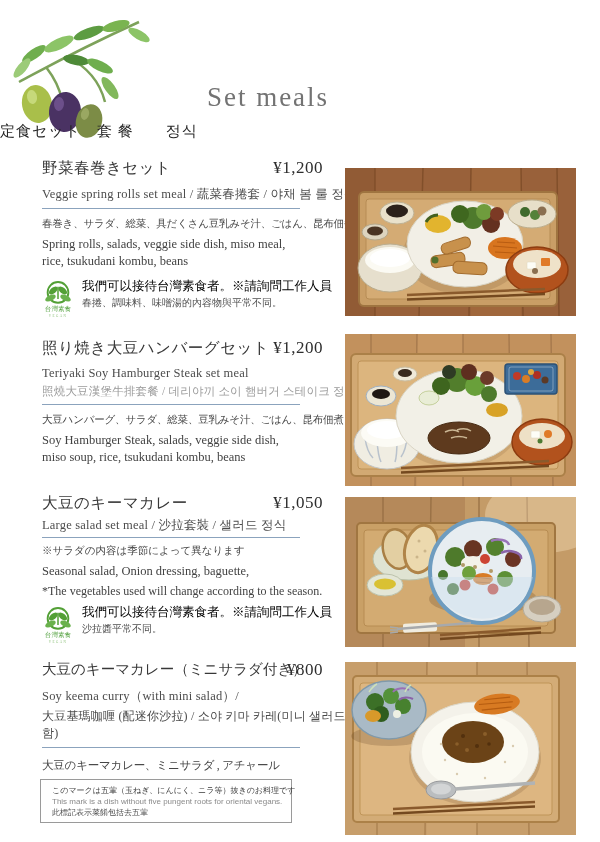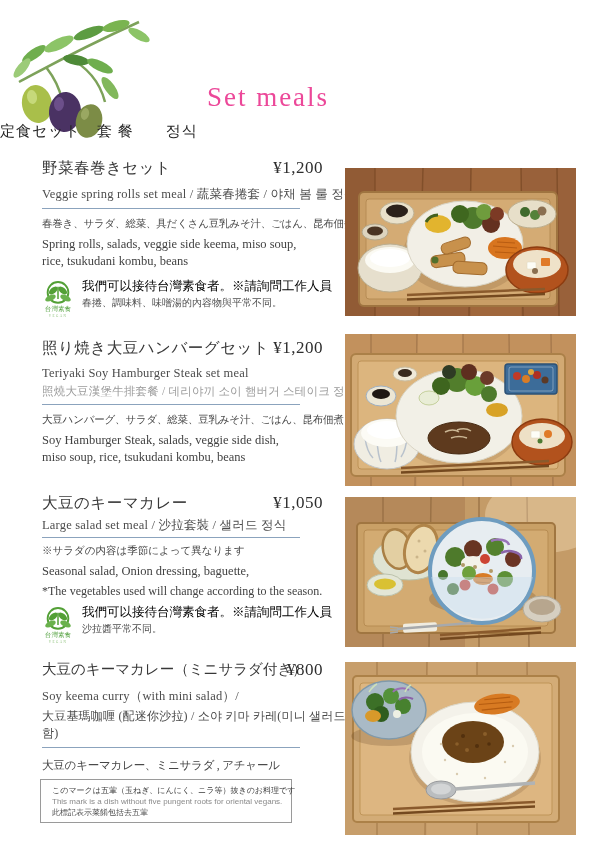--- a/index.html
+++ b/index.html
@@ -3,21 +3,21 @@
 <meta charset="utf-8">
 <style>
   html,body { margin:0; padding:0; background:#ffffff; }
   .page {
     position:relative; width:600px; height:842px; background:#fff;
     font-family:"Liberation Serif","DejaVu Serif",serif; color:#3d3d3d; overflow:hidden;
   }
   .olive { position:absolute; left:4px; top:4px; }
   .header-title {
     position:absolute; top:82px; left:0; width:536px; text-align:center;
-    font-size:27px; letter-spacing:2px; color:#ec4899;
+    font-size:27px; letter-spacing:2px; color:#737373;
   }
   .header-sub {
     position:absolute; top:122px; left:0; width:536px; 
     font-size:15px; color:#242424; letter-spacing:1px;
   }
   .item { position:absolute; left:42px; width:330px; }
   .row-head { position:relative; width:281px; height:20px; }
   .item-title { font-size:15.5px; letter-spacing:.5px; color:#383838; white-space:nowrap; }
   .price { position:absolute; right:0; top:0; font-size:17px; color:#2e2e2e; letter-spacing:.5px; }
   .sub { font-size:12.5px; color:#4c4c4c; margin-top:8px; letter-spacing:.2px; }
@@ -80,21 +80,21 @@
   <div class="header-sub">定食セット　套 餐　　정식</div>
 
   <div class="item" style="top:158px">
     <div class="row-head">
       <span class="item-title">野菜春巻きセット</span>
       <span class="price">¥1,200</span>
     </div>
     <div class="sub">Veggie spring rolls set meal / 蔬菜春捲套 / 야채 봄 룰 정식</div>
     <div class="divider"></div>
     <div class="desc-jp">春巻き、サラダ、総菜、具だくさん豆乳みそ汁、ごはん、昆布佃煮、しょうゆ豆</div>
-    <div class="desc-en">Spring rolls, salads, veggie side keema, miso soup,
+    <div class="desc-en">Spring rolls, salads, veggie side dish, miso meal,
 rice, tsukudani kombu, beans</div>
     <div class="vegan">
       <svg width="32" height="42" viewBox="0 0 34 42">
         <circle cx="17" cy="14" r="11" fill="#fff" stroke="#53a036" stroke-width="2"></circle>
         <path d="M17,21 C17,16 17,12 17,8" stroke="#53a036" stroke-width="1.6" fill="none"></path>
         <ellipse cx="12" cy="12" rx="5.5" ry="3" fill="#53a036" transform="rotate(-40 12 12)"></ellipse>
         <ellipse cx="22" cy="12" rx="5.5" ry="3" fill="#53a036" transform="rotate(40 22 12)"></ellipse>
         <ellipse cx="9" cy="20" rx="6" ry="3" fill="#6ab14d" transform="rotate(-25 9 20)"></ellipse>
         <ellipse cx="25" cy="20" rx="6" ry="3" fill="#6ab14d" transform="rotate(25 25 20)"></ellipse>
         <text x="17" y="34" font-size="7" fill="#4a9c35" text-anchor="middle">台灣素食</text>

